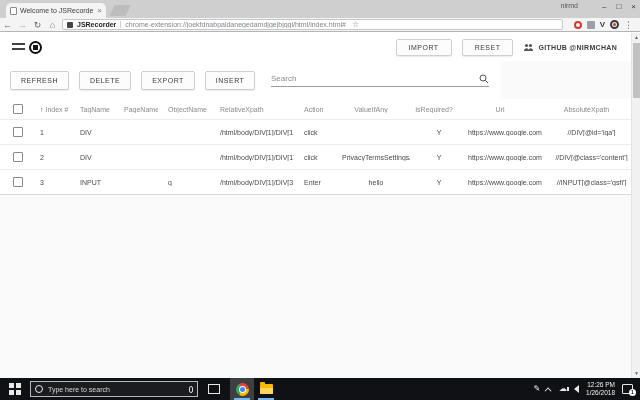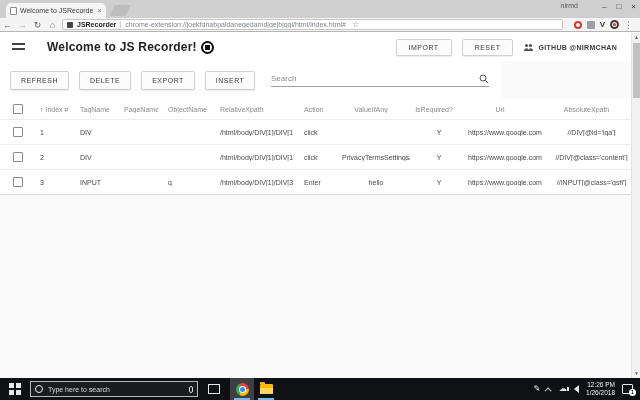--- a/index.html
+++ b/index.html
@@ -158,21 +158,20 @@
       <span class="v-ext">V</span>
       <span class="rec-target"></span>
       <span class="menu-dots">⋮</span>
     </div>
   </div>
 
   <div class="page">
 
     <div class="appbar">
       <div class="hamburger"></div>
-      <span class="app-title">Welcome to JS Recorder!</span>
       <span class="stop-rec"></span>
       <div class="appbar-right">
         <button class="btn">IMPORT</button>
         <button class="btn">RESET</button>
         <span class="github">
           <svg width="11" height="9" viewBox="0 0 11 9">
               <circle cx="3.5" cy="2.5" r="1.6" fill="#555"></circle>
               <circle cx="7.5" cy="2.5" r="1.6" fill="#555"></circle>
               <path d="M1 8c0-1.8 1.1-2.7 2.5-2.7S6 6.2 6 8z" fill="#555"></path>
               <path d="M5.5 8c.2-1.6 1-2.7 2.2-2.7 1.4 0 2.3.9 2.3 2.7z" fill="#555"></path>

